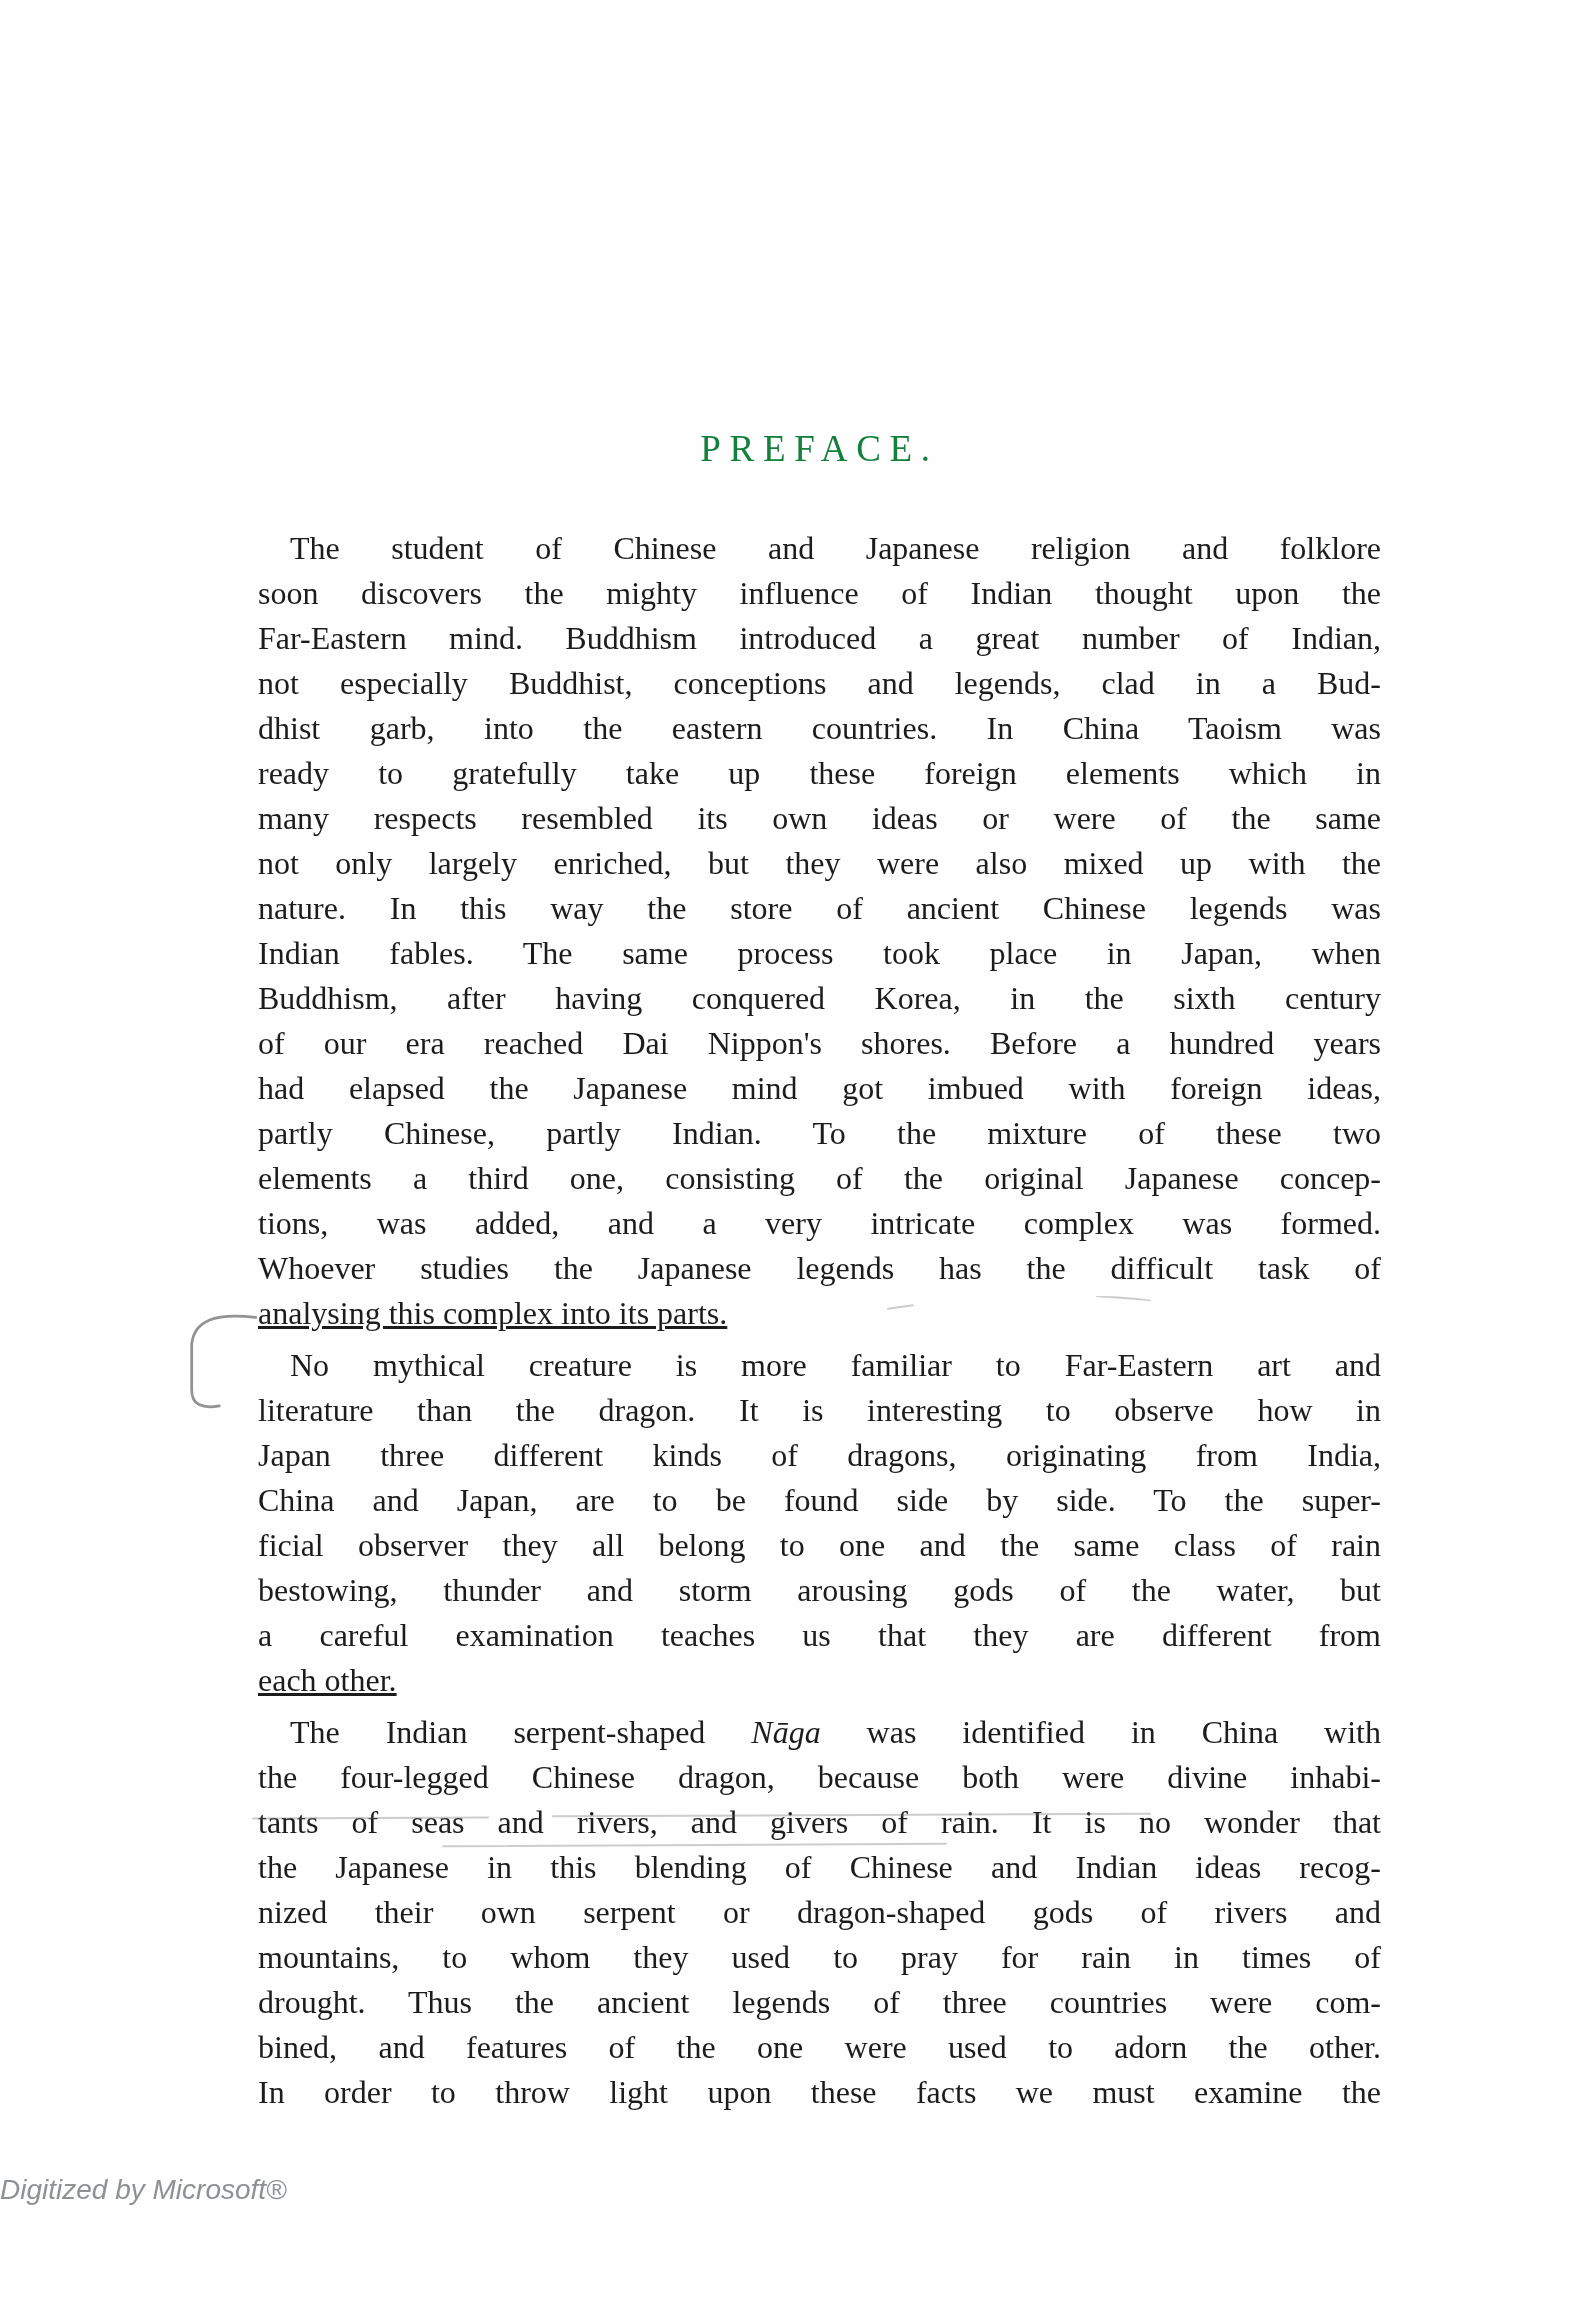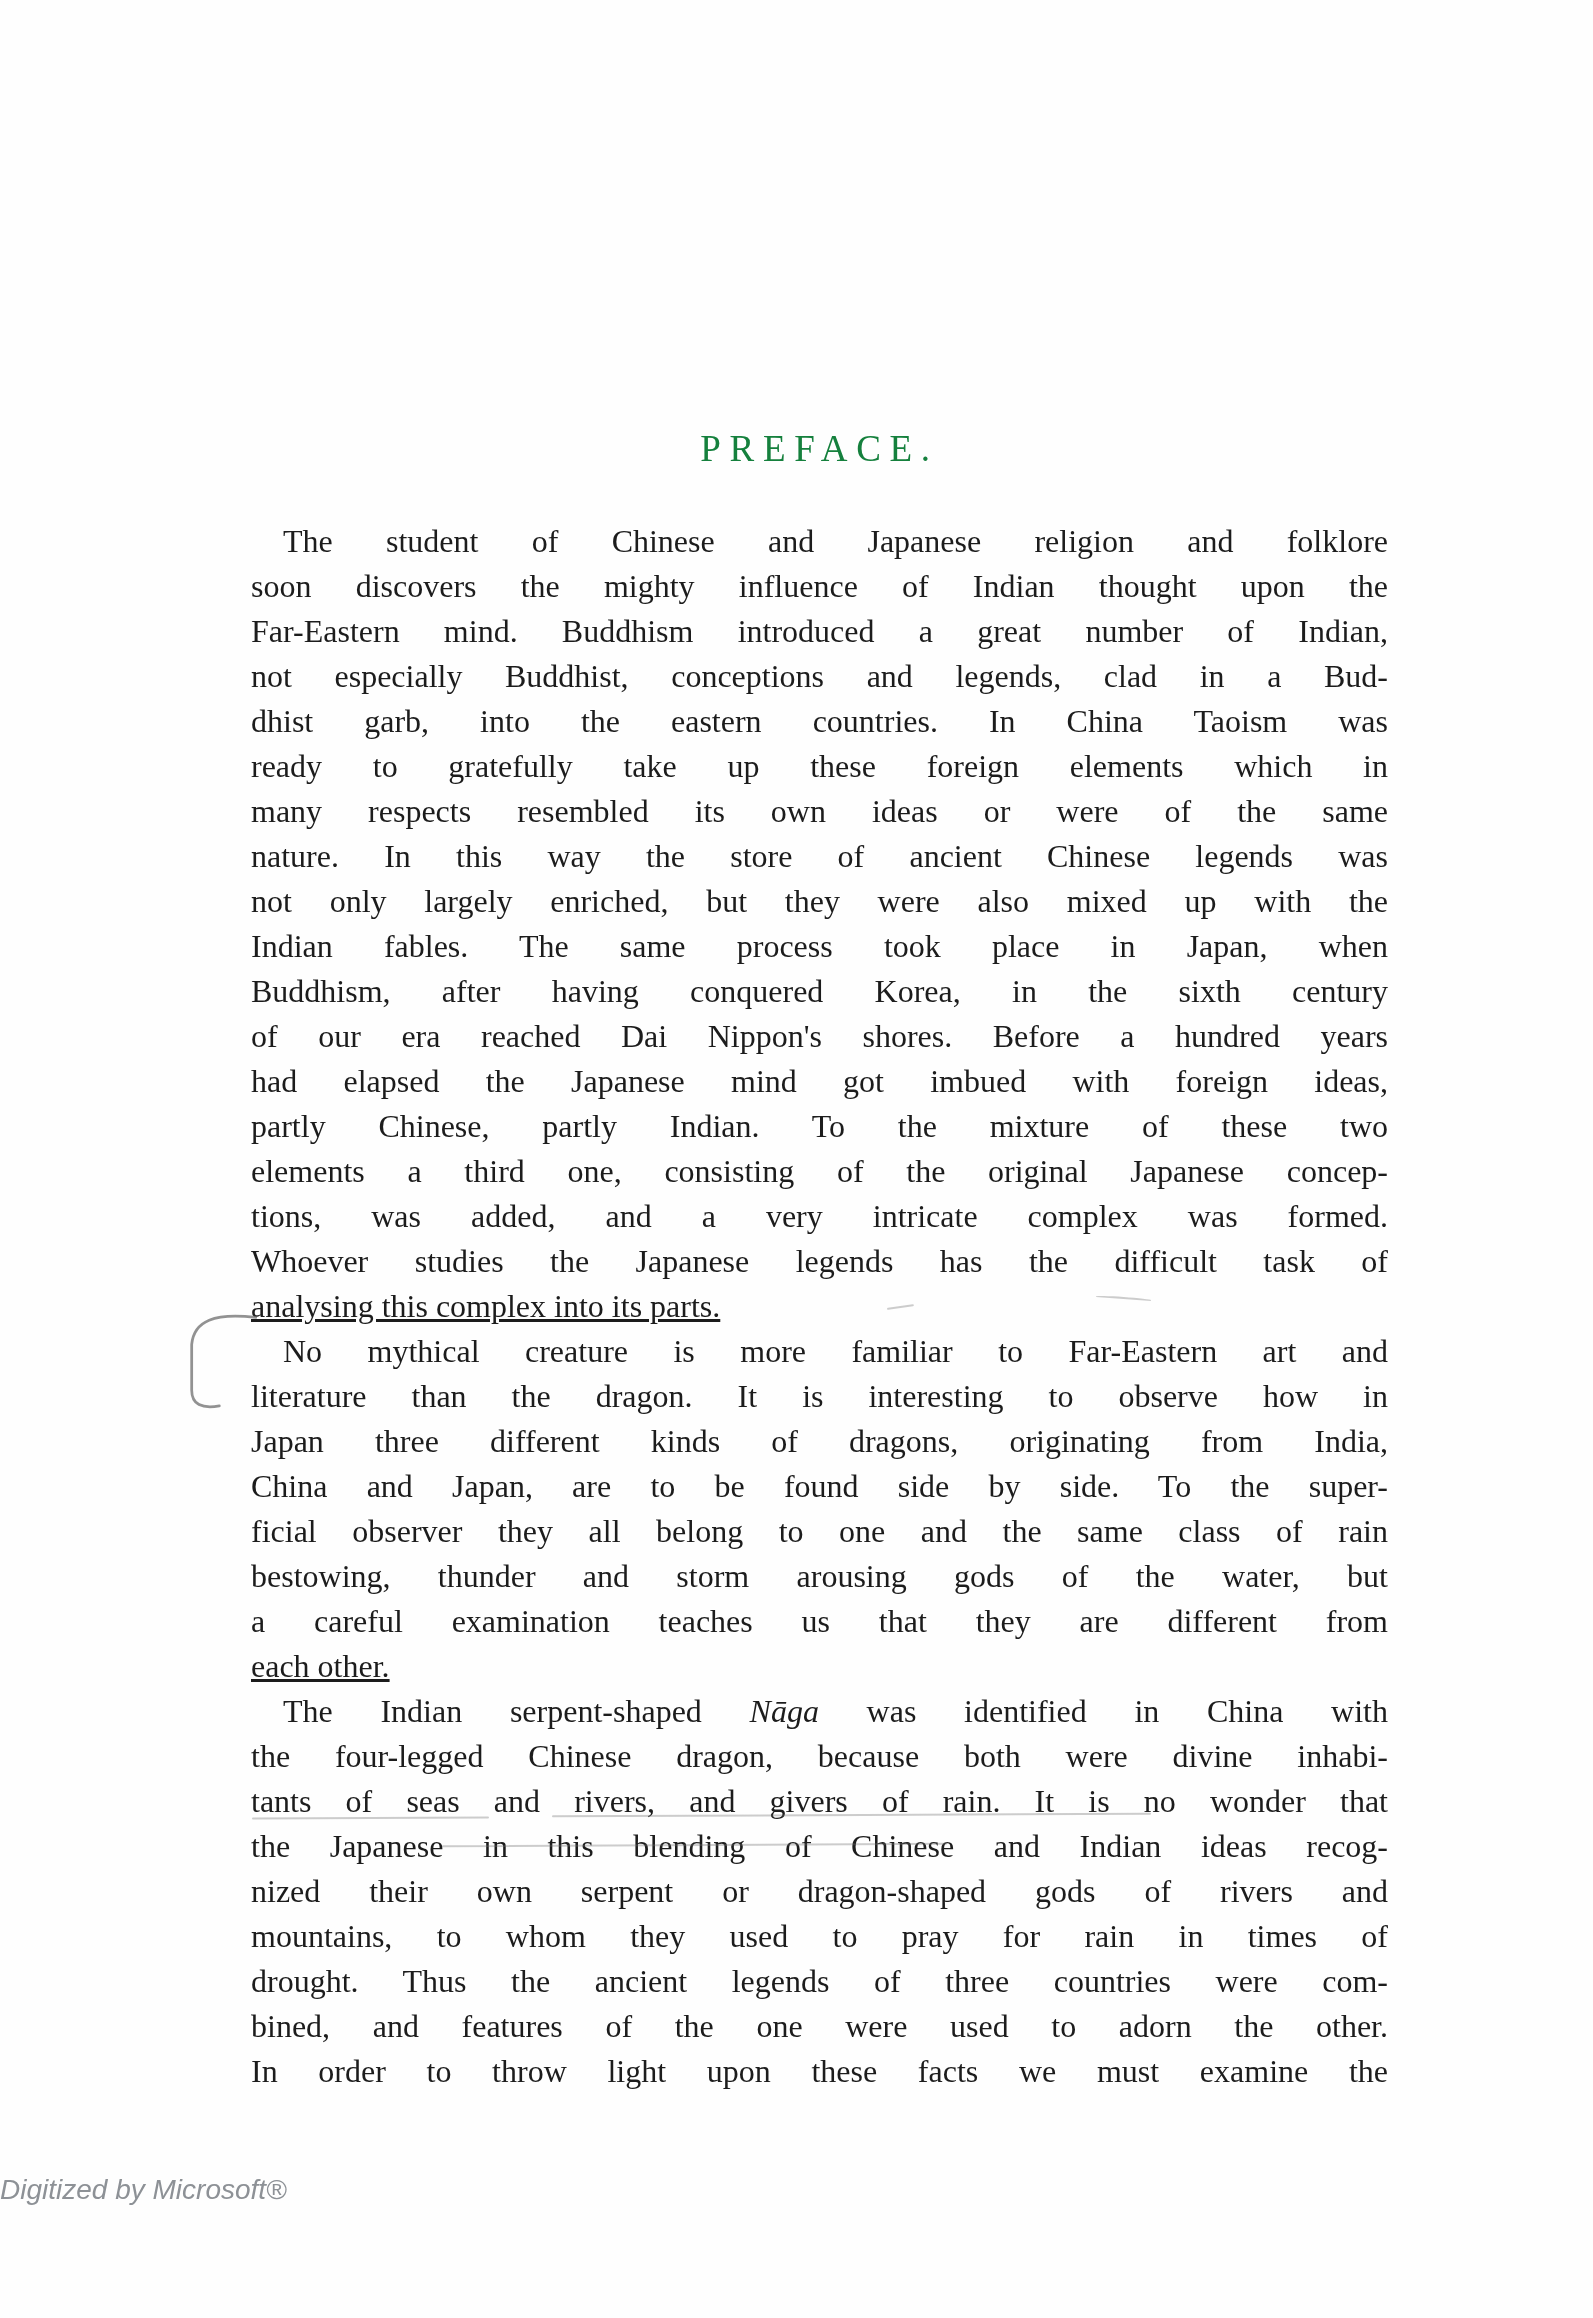--- a/index.html
+++ b/index.html
@@ -33,21 +33,21 @@
   }
   .text-block {
     position: absolute;
     left: 251px;
     top: 519px;
     width: 1137px;
     font-size: 32px;
     line-height: 45px;
   }
   .paragraph {
-    margin: 0;
+    margin: 7px;
   }
   .line {
     text-align: justify;
     text-align-last: justify;
     white-space: normal;
   }
   .line.first {
     text-indent: 32px;
   }
   .line.last {
@@ -96,22 +96,22 @@
 
   <div class="text-block" id="paragraphs">
       <div class="paragraph">
         <div class="line first">The student of Chinese and Japanese religion and folklore</div>
         <div class="line">soon discovers the mighty influence of Indian thought upon the</div>
         <div class="line">Far-Eastern mind. Buddhism introduced a great number of Indian,</div>
         <div class="line">not especially Buddhist, conceptions and legends, clad in a Bud-</div>
         <div class="line">dhist garb, into the eastern countries. In China Taoism was</div>
         <div class="line">ready to gratefully take up these foreign elements which in</div>
         <div class="line">many respects resembled its own ideas or were of the same</div>
+        <div class="line">not only largely enriched, but they were also mixed up with the</div>
         <div class="line">nature. In this way the store of ancient Chinese legends was</div>
-        <div class="line">not only largely enriched, but they were also mixed up with the</div>
         <div class="line">Indian fables. The same process took place in Japan, when</div>
         <div class="line">Buddhism, after having conquered Korea, in the sixth century</div>
         <div class="line">of our era reached Dai Nippon's shores. Before a hundred years</div>
         <div class="line">had elapsed the Japanese mind got imbued with foreign ideas,</div>
         <div class="line">partly Chinese, partly Indian. To the mixture of these two</div>
         <div class="line">elements a third one, consisting of the original Japanese concep-</div>
         <div class="line">tions, was added, and a very intricate complex was formed.</div>
         <div class="line">Whoever studies the Japanese legends has the difficult task of</div>
         <div class="line last">analysing this complex into its parts.</div>
       </div>

